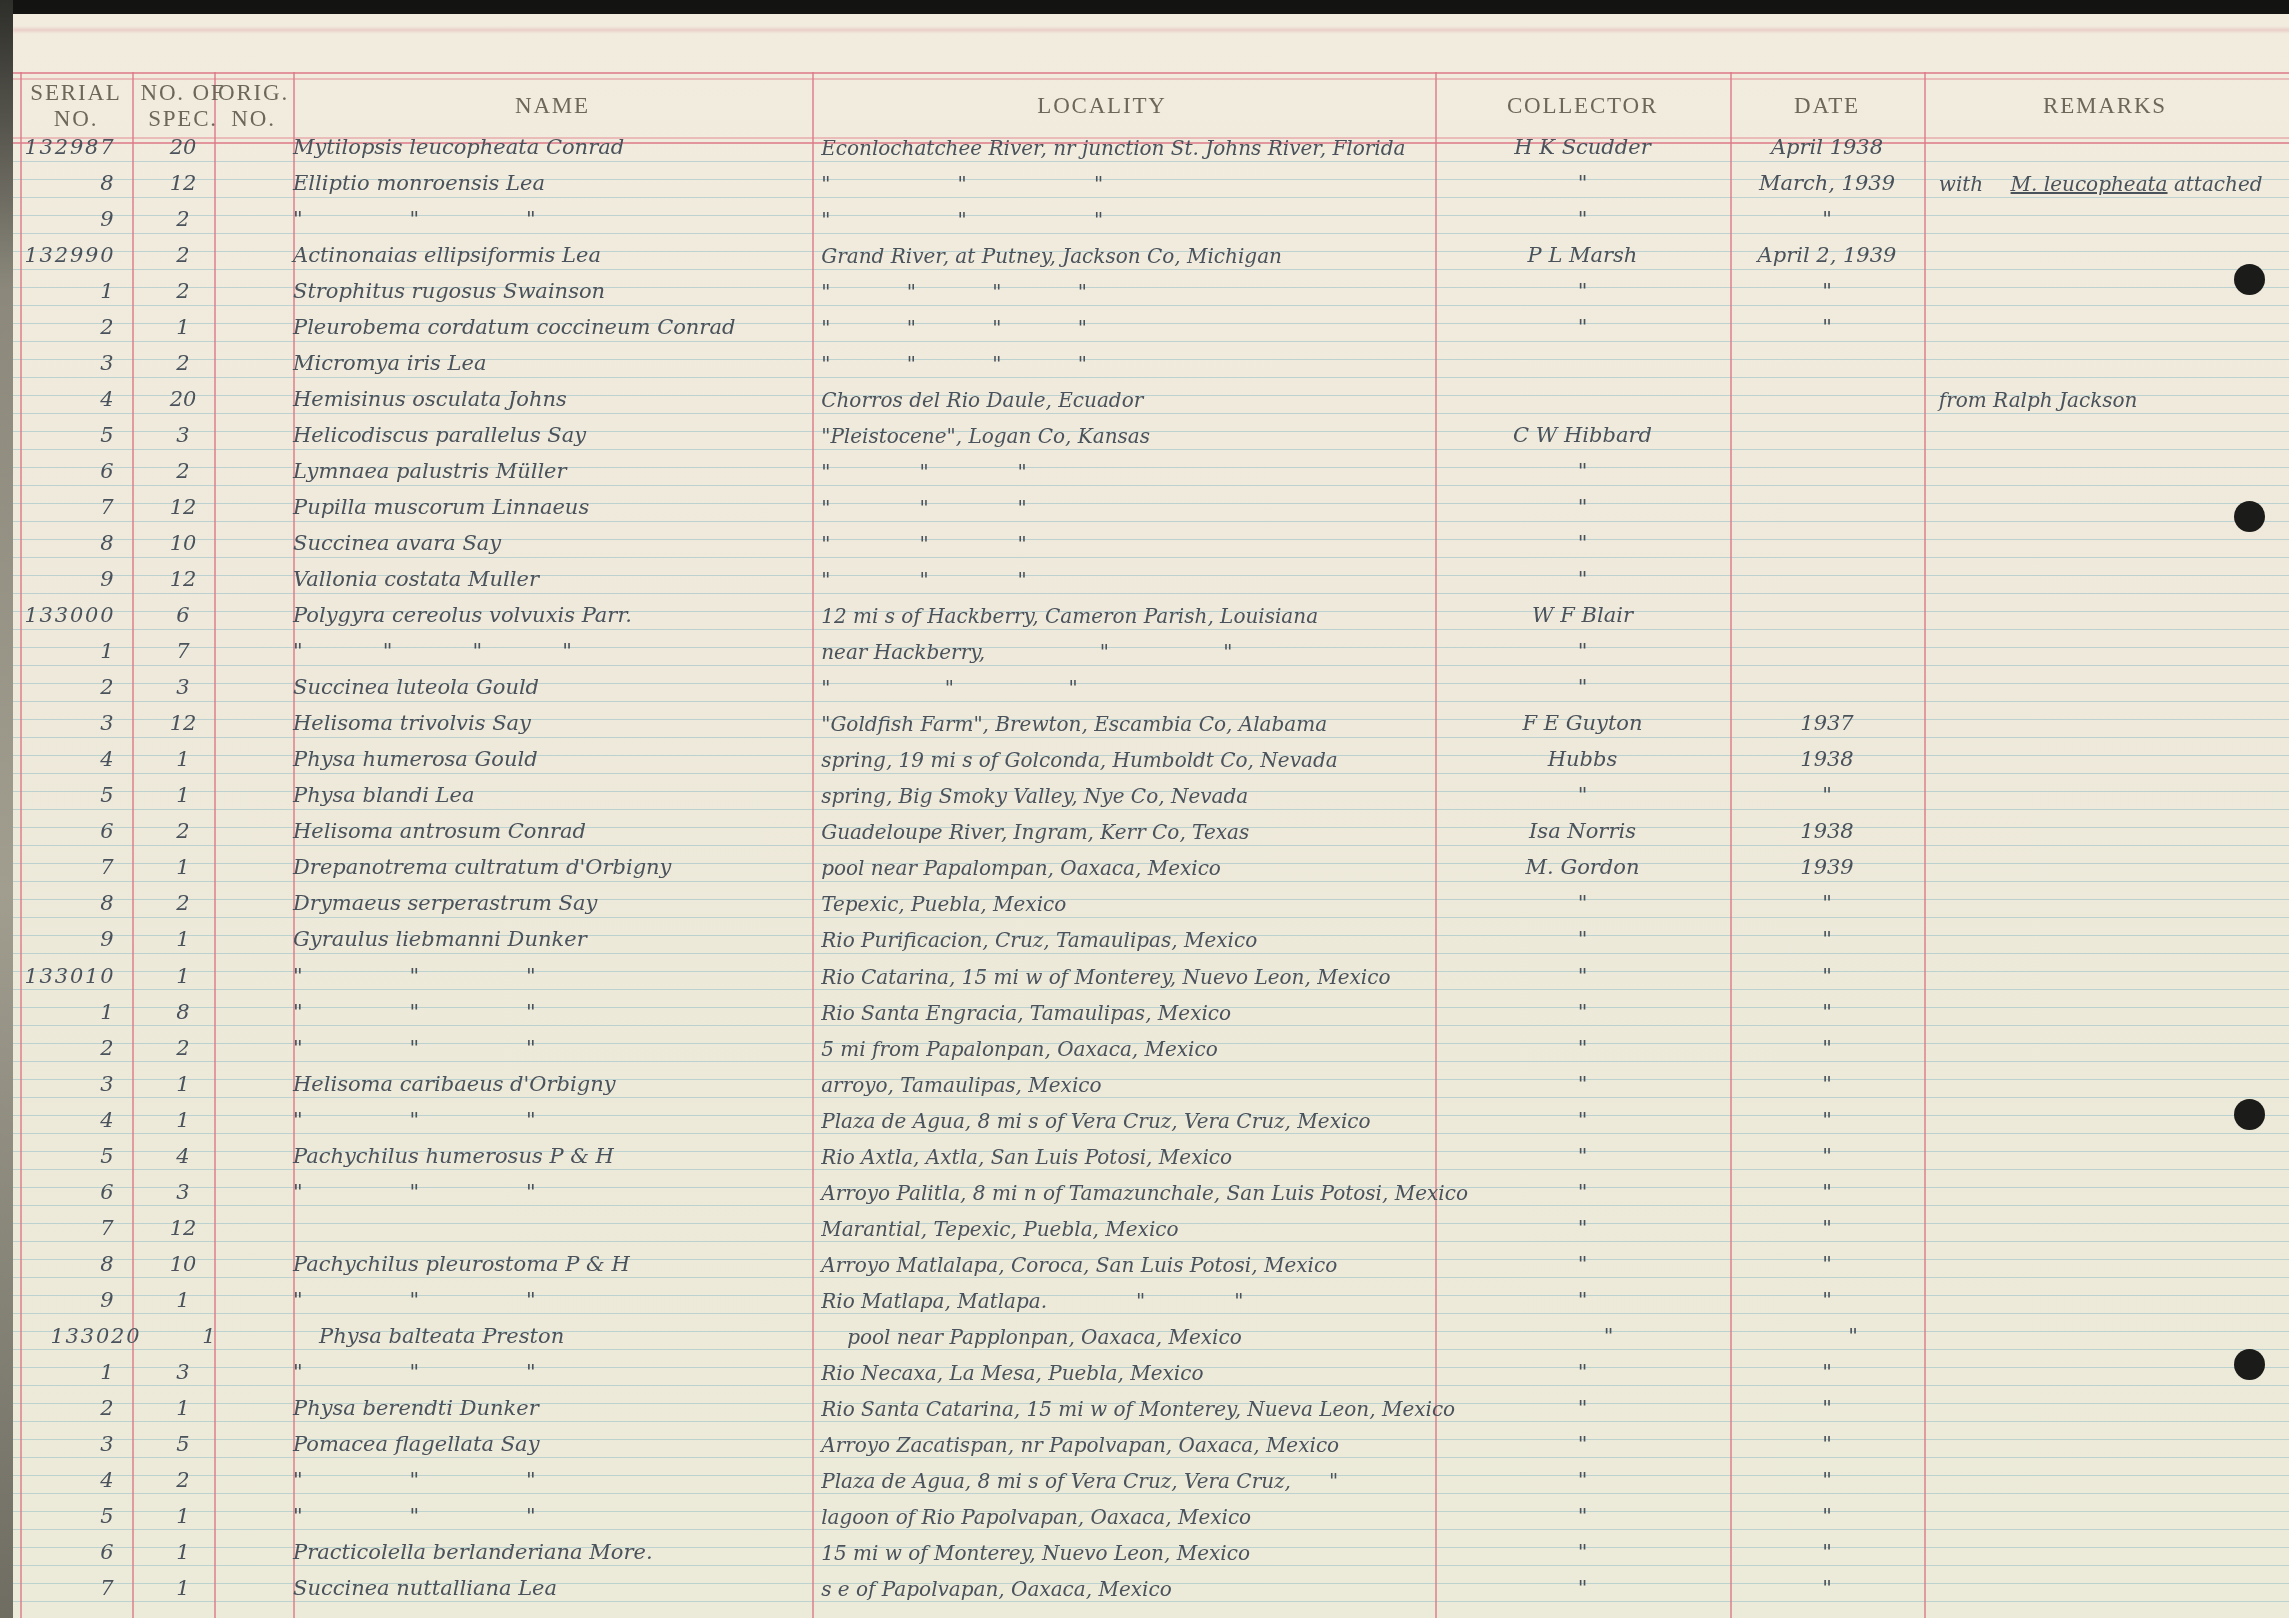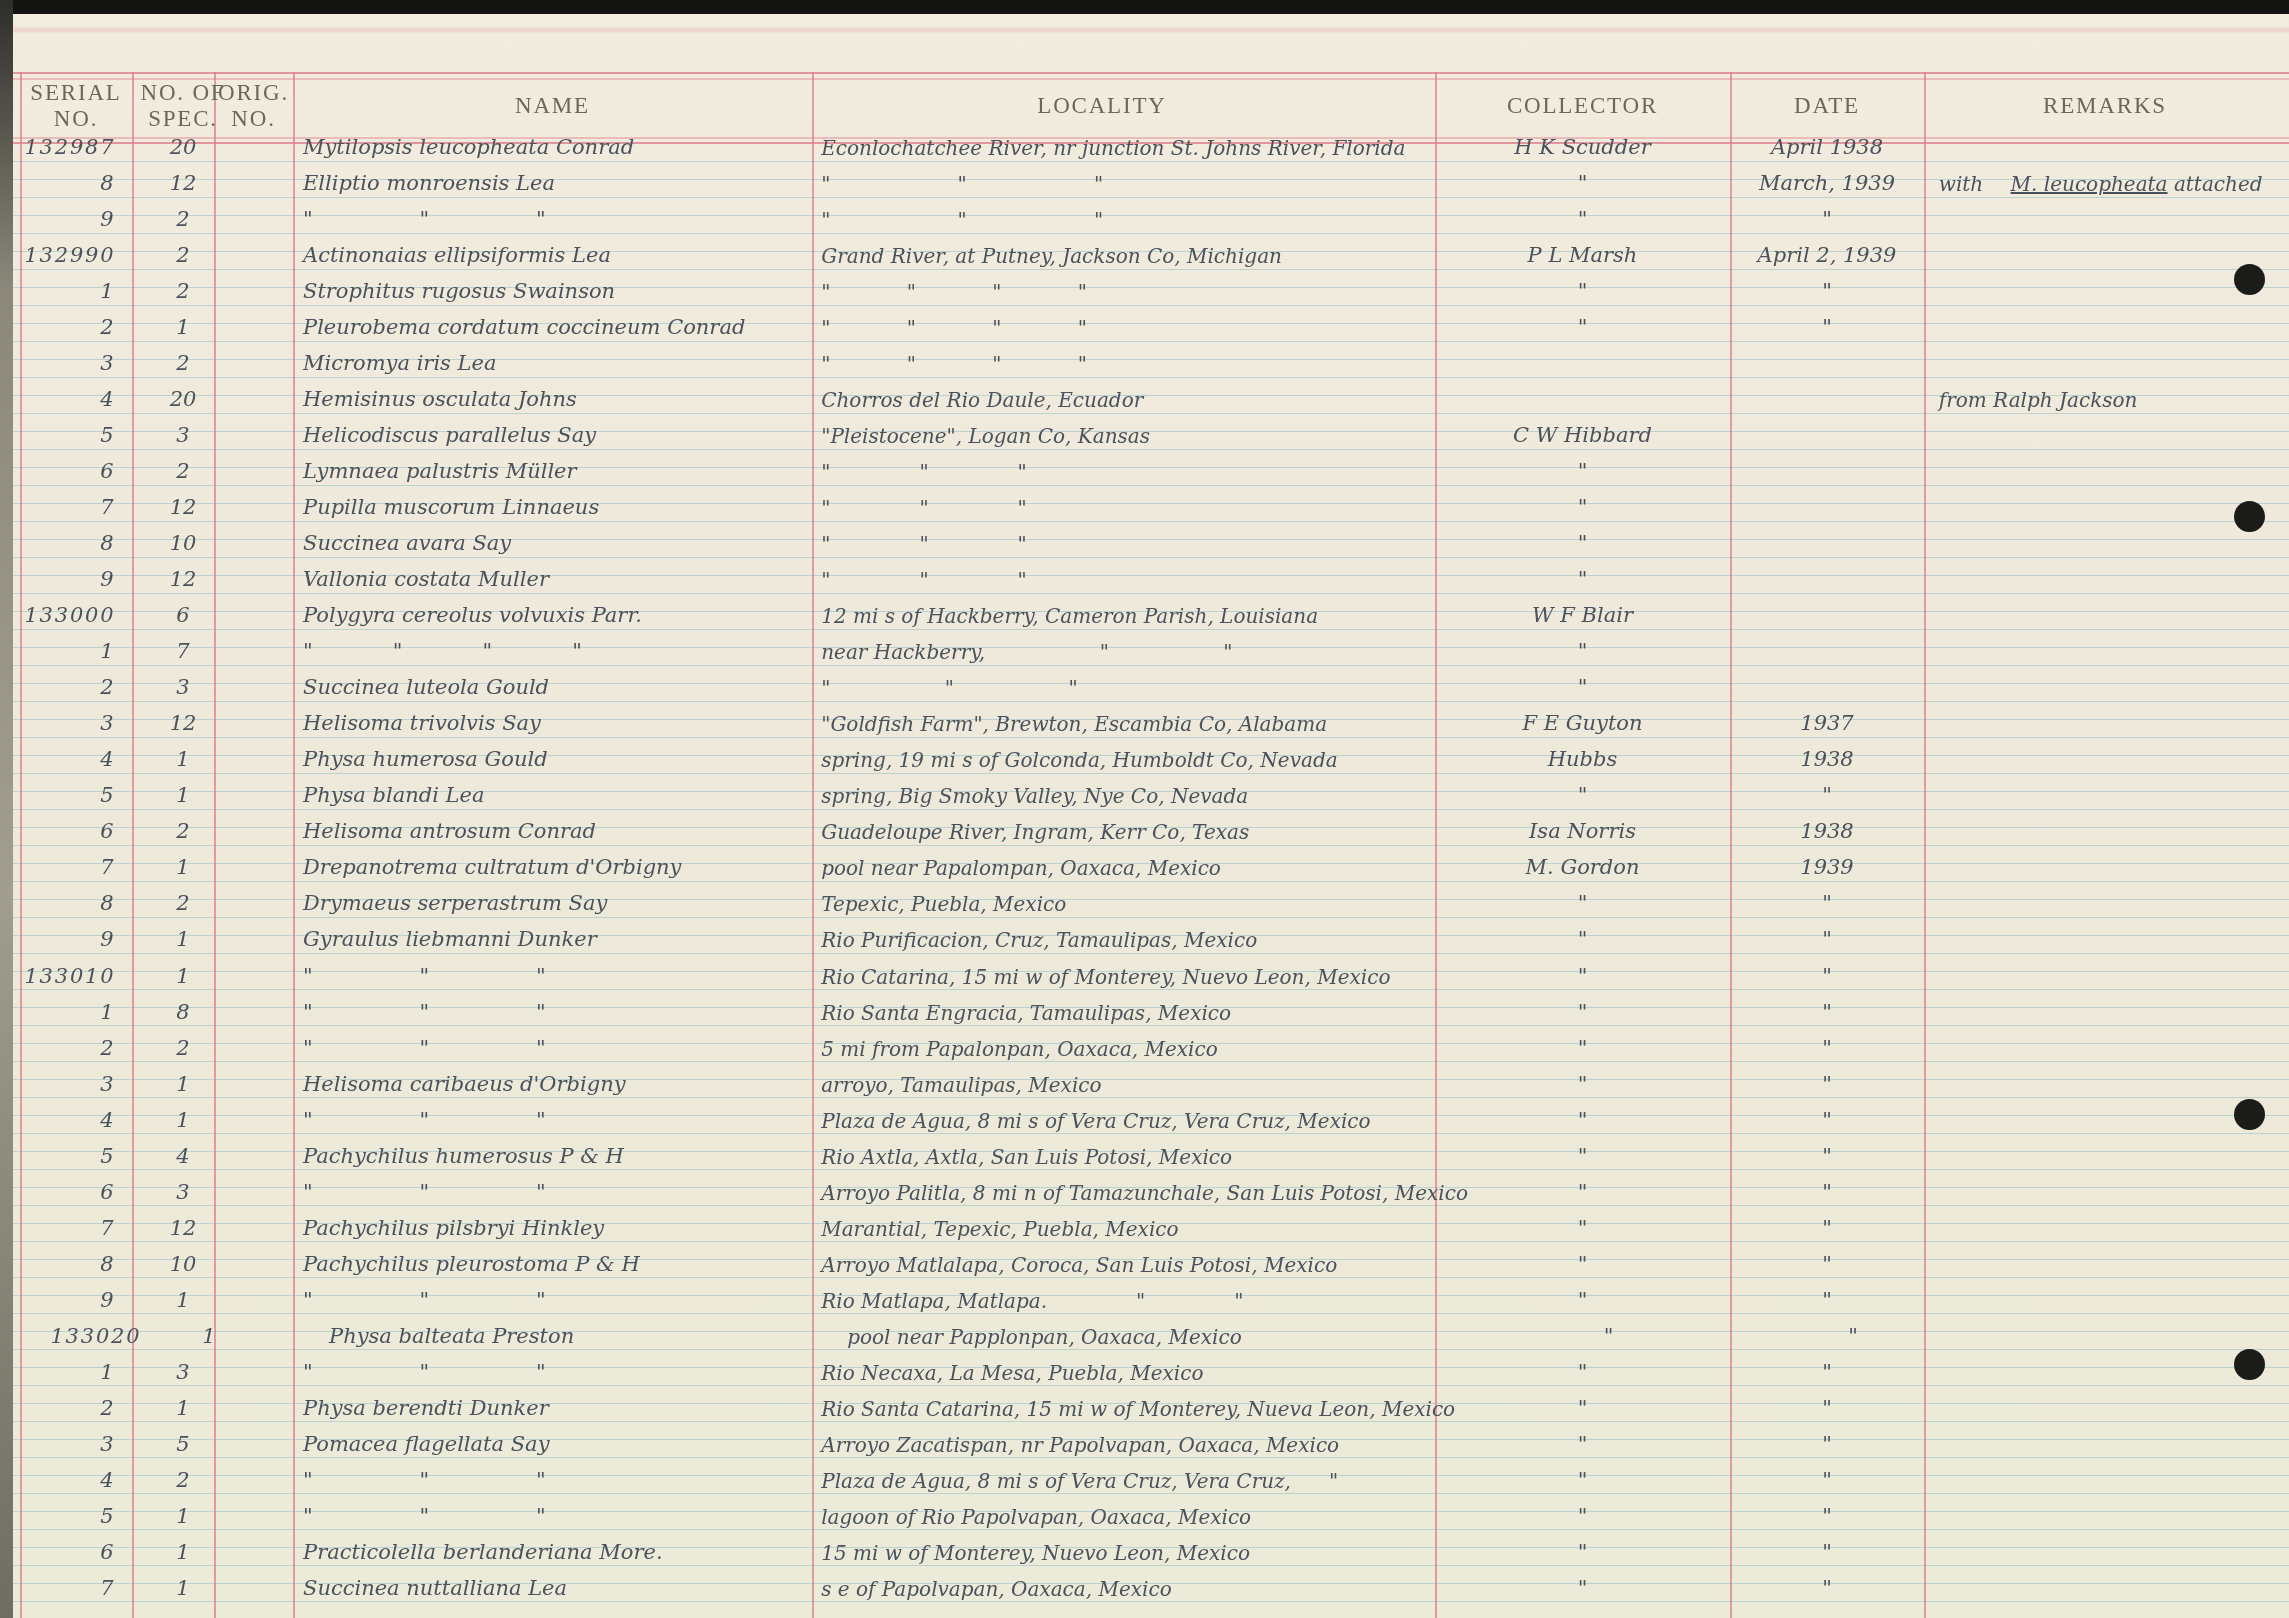--- a/index.html
+++ b/index.html
@@ -30,21 +30,21 @@
   .c-remarks{left:1924px;width:362px}
   .hdr.c-serial,.hdr.c-spec,.hdr.c-orig{padding:0 7.4px;box-sizing:border-box;}
 
   #rows{position:absolute;left:0;top:0;width:2290px;height:1619px;}
   .row{position:absolute;left:0;width:2290px;height:36px;}
   .cell{position:absolute;top:0;height:100%;display:flex;align-items:flex-end;
         font-family:"DejaVu Serif",serif;font-style:italic;font-size:21px;color:#4a525b;
         white-space:pre;line-height:1.0;padding-bottom:2.8px;box-sizing:border-box;}
   .cell.c-serial{justify-content:flex-end;padding-right:16.6px;letter-spacing:1.8px;}
   .cell.c-spec{justify-content:center;}
-  .cell.c-name{padding-left:10px;}
+  .cell.c-name{padding-left:0;}
   .cell.c-locality{padding-left:9.2px;font-size:20px;}
   .cell.c-collector{justify-content:center;}
   .cell.c-date{justify-content:center;}
   .cell.c-remarks{padding-left:14.8px;font-size:20px;}
   .ul{text-decoration:underline;margin-left:21px;}
   .hole{position:absolute;width:31px;height:31px;border-radius:50%;background:#1b1b19;}
   .hole.h1{left:2234px;top:264px}.hole.h2{left:2234px;top:501px}
   .hole.h3{left:2234px;top:1099px}.hole.h4{left:2234px;top:1349px}
 </style>
 </head>
@@ -376,21 +376,20 @@
         <div class="cell c-name">"                "                "</div>
         <div class="cell c-locality">Arroyo Palitla, 8 mi n of Tamazunchale, San Luis Potosi, Mexico</div>
         <div class="cell c-collector">"</div>
         <div class="cell c-date">"</div>
         <div class="cell c-remarks"></div>
       </div>
       <div class="row" style="top: 1206px;">
         <div class="cell c-serial">7</div>
         <div class="cell c-spec">12</div>
         <div class="cell c-orig"></div>
-        <div class="cell c-name">Pachychilus pilsbryi Hinkley</div>
         <div class="cell c-locality">Marantial, Tepexic, Puebla, Mexico</div>
         <div class="cell c-collector">"</div>
         <div class="cell c-date">"</div>
         <div class="cell c-remarks"></div>
       </div>
       <div class="row" style="top: 1242px;">
         <div class="cell c-serial">8</div>
         <div class="cell c-spec">10</div>
         <div class="cell c-orig"></div>
         <div class="cell c-name">Pachychilus pleurostoma P &amp; H</div>

